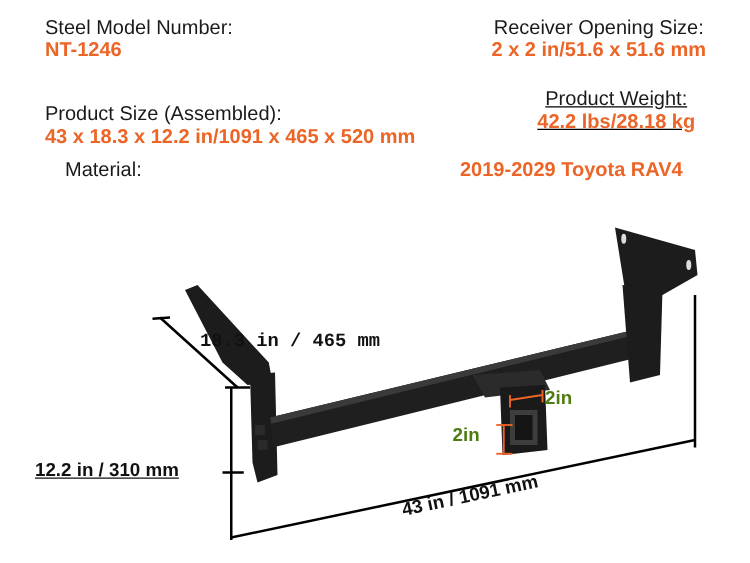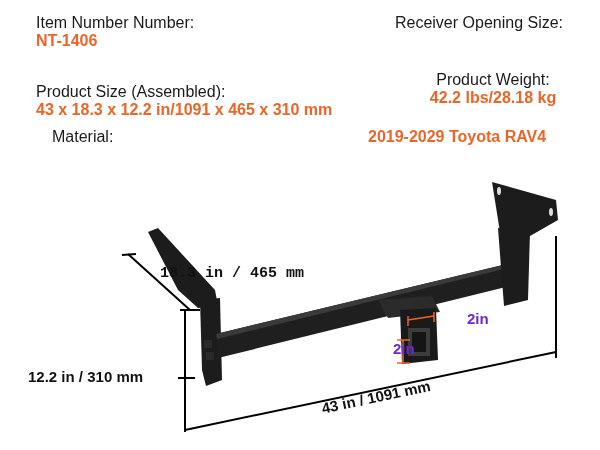--- a/index.html
+++ b/index.html
@@ -2,39 +2,40 @@
 <html><head>
   <meta charset="utf-8">
   <style>
     html, body { margin: 0; padding: 0; background: #ffffff; }
     body { width: 600px; height: 450px; position: relative; overflow: hidden; font-family: "Liberation Sans", sans-serif; }
     .spec { position: absolute; line-height: 1.1; }
     .spec .label { font-size: 16px; color: #1a1a1a; display: block; }
     .spec .value { font-size: 16px; font-weight: bold; color: #ec6527; display: block; white-space: nowrap; }
     .spec.right { text-align: center; }
     .dim { position: absolute; font-size: 15px; font-weight: bold; color: #111; white-space: nowrap; }
-    .dim-orange { position: absolute; font-size: 15px; font-weight: bold; color: #6d28d9; padding-left: 31px; }
+    .dim-orange { position: absolute; font-size: 15px; font-weight: bold; color: #4d7c0f; }
     svg.art { position: absolute; left: 0; top: 0; }
   </style>
 </head>
 <body>
 
 <div class="spec" style="left:36px; top:14px;">
-  <span class="label">Item Number Number:</span>
-  <span class="value">NT-1406</span>
+  <span class="label">Steel Model Number:</span>
+  <span class="value">NT-1246</span>
 </div>
 <div class="spec right" style="left:374px; top:14px; width:210px;">
   <span class="label">Receiver Opening Size:</span>
+  <span class="value">2 x 2 in/51.6 x 51.6 mm</span>
 </div>
 
 <div class="spec" style="left:36px; top:71px;margin-top:12px;">
   <span class="label">Product Size (Assembled):</span>
-  <span class="value">43 x 18.3 x 12.2 in/1091 x 465 x 310 mm</span>
+  <span class="value">43 x 18.3 x 12.2 in/1091 x 465 x 520 mm</span>
 </div>
-<div class="spec right" style="left:418px; top:71px; width:150px;">
+<div class="spec right" style="left:418px; top:71px; width:150px;text-decoration:underline;">
   <span class="label">Product Weight:</span>
   <span class="value">42.2 lbs/28.18 kg</span>
 </div>
 
 <div class="spec" style="left:36px; top:128px;margin-left:16px;">
   <span class="label">Material:</span>
 </div>
 <div class="spec" style="left:368px; top:128px;">
   <span class="value">2019-2029 Toyota RAV4</span>
 </div>
@@ -81,16 +82,16 @@
     <line x1="408" y1="320" x2="434" y2="316"></line>
     <line x1="408" y1="316" x2="408" y2="326"></line>
     <line x1="434" y1="312" x2="434" y2="322"></line>
     <line x1="403" y1="340" x2="403" y2="363"></line>
     <line x1="397" y1="340" x2="410" y2="340"></line>
     <line x1="397" y1="363" x2="410" y2="363"></line>
   </g>
 </svg>
 
 <div class="dim" style="left:160px; top:265px; transform:rotate(0deg);font-family:Liberation Mono, monospace;">18.3 in / 465 mm</div>
-<div class="dim" style="left:28px; top:368px;">12.2 in / 310 mm</div>
+<div class="dim" style="left:28px; top:368px;text-decoration:underline;">12.2 in / 310 mm</div>
 <div class="dim" style="left:320px; top:400px; transform:rotate(-12deg); transform-origin:left top;">43 in / 1091 mm</div>
 <div class="dim-orange" style="left:436px; top:310px;">2in</div>
 <div class="dim-orange" style="left:362px; top:340px;">2in</div>
 
 </body></html>

